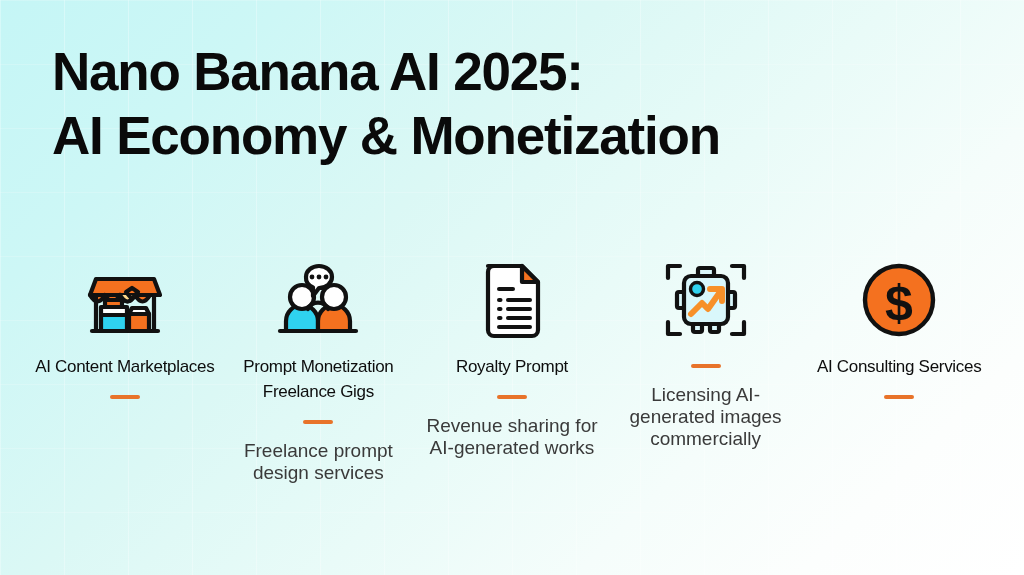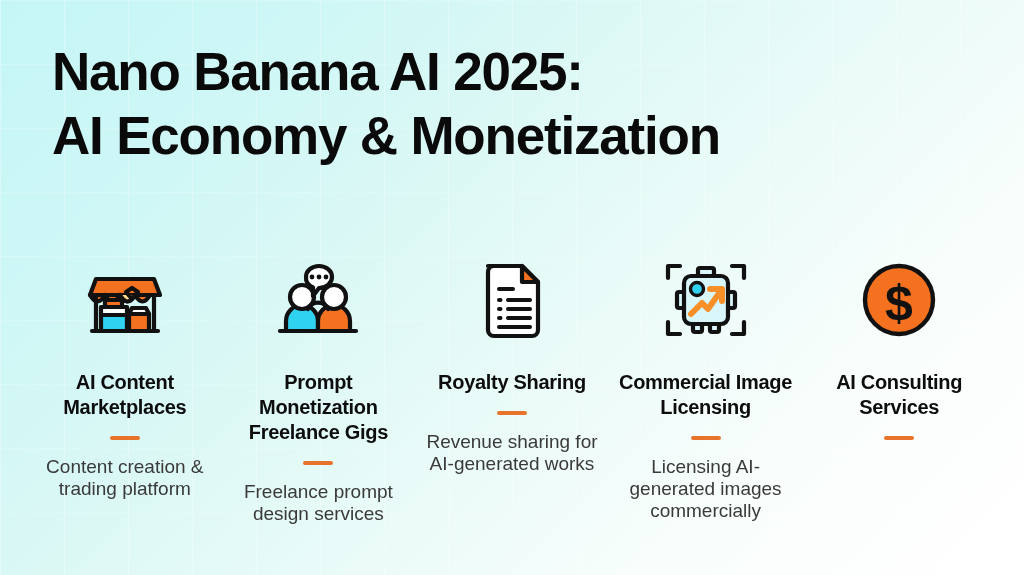--- a/index.html
+++ b/index.html
@@ -71,24 +71,24 @@
 
   .icon-wrap {
     height:96px;
     display:flex;
     align-items:center;
     justify-content:center;
   }
   .icon-wrap svg { display:block; }
 
   .card-title {
-    margin-top:22px;
+    margin-top:6px;
     color:#0d0d0d;
-    font-size:20px;
-    font-weight:bold;
+    font-size:17px;
+    font-weight:normal;
     line-height:25px;
     letter-spacing:-0.3px;
     max-width:185px;
   }
 
   .rule {
     width:30px; height:4px;
     background:#e8732a;
     border-radius:2px;
     margin-top:16px;
@@ -140,21 +140,20 @@
 
             <rect x="47" y="57" width="20" height="17" fill="#f4711f"></rect>
             <path d="M47 57 h20 l-3 -6 h-14 Z" fill="#fff"></path>
 
             <path d="M50 31 l6 4 l-6 7 l-6 -7 Z" fill="none"></path>
           </g>
         </svg>
       </div>
       <div class="card-title">AI Content Marketplaces</div>
       <div class="rule"></div>
-      <div class="card-desc">Content creation &amp; trading platform</div>
     </div>
 
     <div class="card">
       <div class="icon-wrap">
         <svg width="92" height="86" viewBox="0 0 92 86">
           <g stroke="#111" stroke-width="4.2" stroke-linecap="round" stroke-linejoin="round">
 
             <path d="M8 74 H84" fill="none"></path>
 
             <path d="M14 74 V64 a16 16 0 0 1 32 0 V74 Z" fill="#2fd2ef"></path>
@@ -189,21 +188,21 @@
             <path d="M25 44 H26.5"></path>
             <path d="M34 44 H56"></path>
             <path d="M25 53 H26.5"></path>
             <path d="M34 53 H56"></path>
             <path d="M25 62 H26.5"></path>
             <path d="M34 62 H56"></path>
             <path d="M25 71 H56"></path>
           </g>
         </svg>
       </div>
-      <div class="card-title">Royalty Sharing</div>
+      <div class="card-title">Royalty Prompt</div>
       <div class="rule"></div>
       <div class="card-desc">Revenue sharing for AI-generated works</div>
     </div>
 
     <div class="card">
       <div class="icon-wrap">
         <svg width="92" height="88" viewBox="0 0 92 88">
 
           <g stroke="#111" stroke-width="4.2" stroke-linecap="round" stroke-linejoin="round" fill="none">
             <path d="M8 22 V10 H20"></path>
@@ -221,21 +220,20 @@
 
             <rect x="24" y="20" width="44" height="48" rx="7" fill="#d9f7fb"></rect>
           </g>
 
           <circle cx="37" cy="33" r="6.5" fill="#2fd2ef" stroke="#111" stroke-width="3.4"></circle>
 
           <path d="M31 58 L42 47 L48 53 L60 36" fill="none" stroke="#f79029" stroke-width="6" stroke-linecap="round" stroke-linejoin="round"></path>
           <path d="M50 33 H62 V45" fill="none" stroke="#f79029" stroke-width="6" stroke-linecap="round" stroke-linejoin="round"></path>
         </svg>
       </div>
-      <div class="card-title">Commercial Image Licensing</div>
       <div class="rule"></div>
       <div class="card-desc">Licensing AI-generated images commercially</div>
     </div>
 
     <div class="card">
       <div class="icon-wrap">
         <svg width="84" height="84" viewBox="0 0 84 84">
           <circle cx="42" cy="42" r="34" fill="#f4711f" stroke="#111" stroke-width="4.4"></circle>
           <text x="42" y="62" text-anchor="middle" font-family="Liberation Sans, sans-serif" font-size="50" font-weight="bold" fill="#111">$</text>
         </svg>

